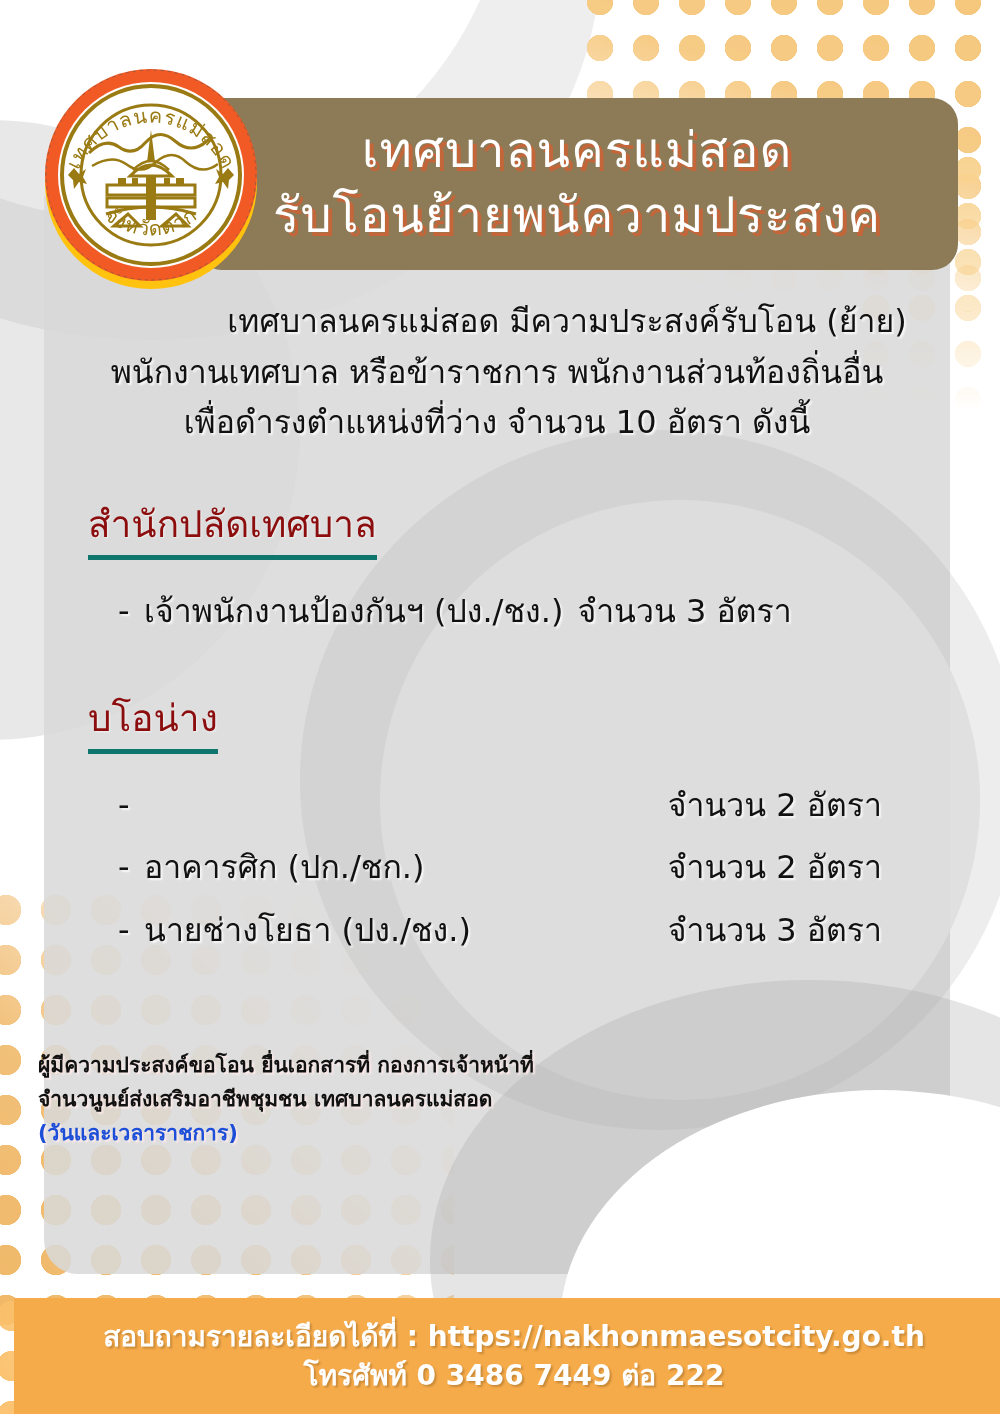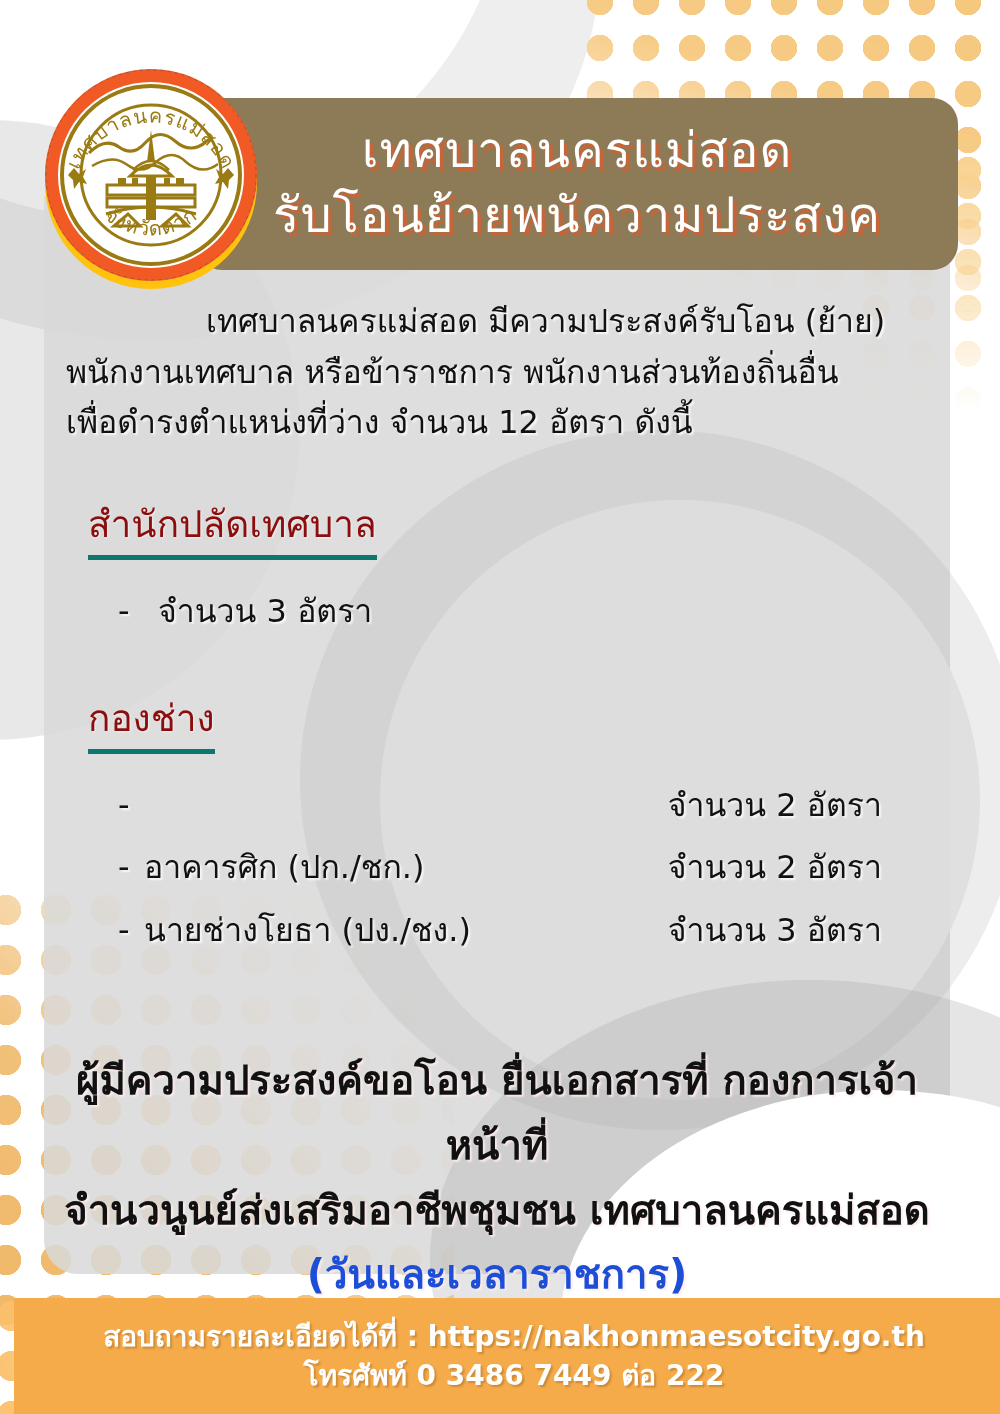--- a/index.html
+++ b/index.html
@@ -178,21 +178,21 @@
     top: 196px;
     width: 906px;
   }
 
   .intro {
     margin: 100px 0 0 0;
     padding: 0 22px 0 22px;
     color: #111111;
     font-size: 32px;
     line-height: 1.58;
-    text-align: left;
+    text-align: center;
     text-shadow: 2px 2px 2px rgba(255,255,255,0.85);
   }
   .intro .first-line { padding-left: 140px; display: block; }
 
   .section {
     padding: 0 22px;
   }
   .section-heading {
     display: inline-block;
     margin: 46px 0 6px 22px;
@@ -214,26 +214,25 @@
     text-shadow: 2px 2px 2px rgba(255,255,255,0.8);
   }
   .job-dash { width: 26px; flex: 0 0 26px; }
   .job-title { flex: 0 0 auto; }
   .job-count { margin-left: auto; padding-right: 46px; white-space: nowrap; }
   .job-row.inline .job-count { margin-left: 14px; padding-right: 0; }
 
   
   .contact {
     position: absolute;
-    left: 44px;
+    left: 38px;
     top: 1048px;
     width: 906px;
-    text-align: center;
     color: #111111;
-    font-size: 40px;
+    font-size: 21px;
     font-weight: bold;
     line-height: 1.62;
     text-shadow: 2px 2px 2px rgba(255,235,235,0.9);
   }
   .contact .note {
     color: #1d4ed8;
   }
 
   
   .footer {
@@ -327,35 +326,36 @@
         <textPath href="#arcBottom" startOffset="50%" text-anchor="middle">จังหวัดตาก</textPath>
       </text>
     </svg>
   </div>
 
   <div class="content">
 
     <div class="intro">
       <span class="first-line">เทศบาลนครแม่สอด  มีความประสงค์รับโอน (ย้าย)</span>
       <span>พนักงานเทศบาล  หรือข้าราชการ  พนักงานส่วนท้องถิ่นอื่น</span><br>
-      <span>เพื่อดำรงตำแหน่งที่ว่าง  จำนวน  12  อัตรา  ดังนี้</span>
+      <span>เพื่อดำรงตำแหน่งที่ว่าง  จำนวน  10  อัตรา  ดังนี้</span>
     </div>
 
     <div class="section">
       <div class="section-heading">สำนักปลัดเทศบาล</div>
       <ul class="job-list">
         <li class="job-row inline">
           <span class="job-dash">-</span>
+          <span class="job-title">เจ้าพนักงานป้องกันฯ (ปง./ชง.)</span>
           <span class="job-count">จำนวน  3  อัตรา</span>
         </li>
       </ul>
     </div>
 
     <div class="section">
-      <div class="section-heading">กองช่าง</div>
+      <div class="section-heading">บโอน่าง</div>
       <ul class="job-list">
         <li class="job-row">
           <span class="job-dash">-</span>
           <span class="job-count">จำนวน  2  อัตรา</span>
         </li>
         <li class="job-row">
           <span class="job-dash">-</span>
           <span class="job-title">อาคารศิก (ปก./ชก.)</span>
           <span class="job-count">จำนวน  2  อัตรา</span>
         </li>

